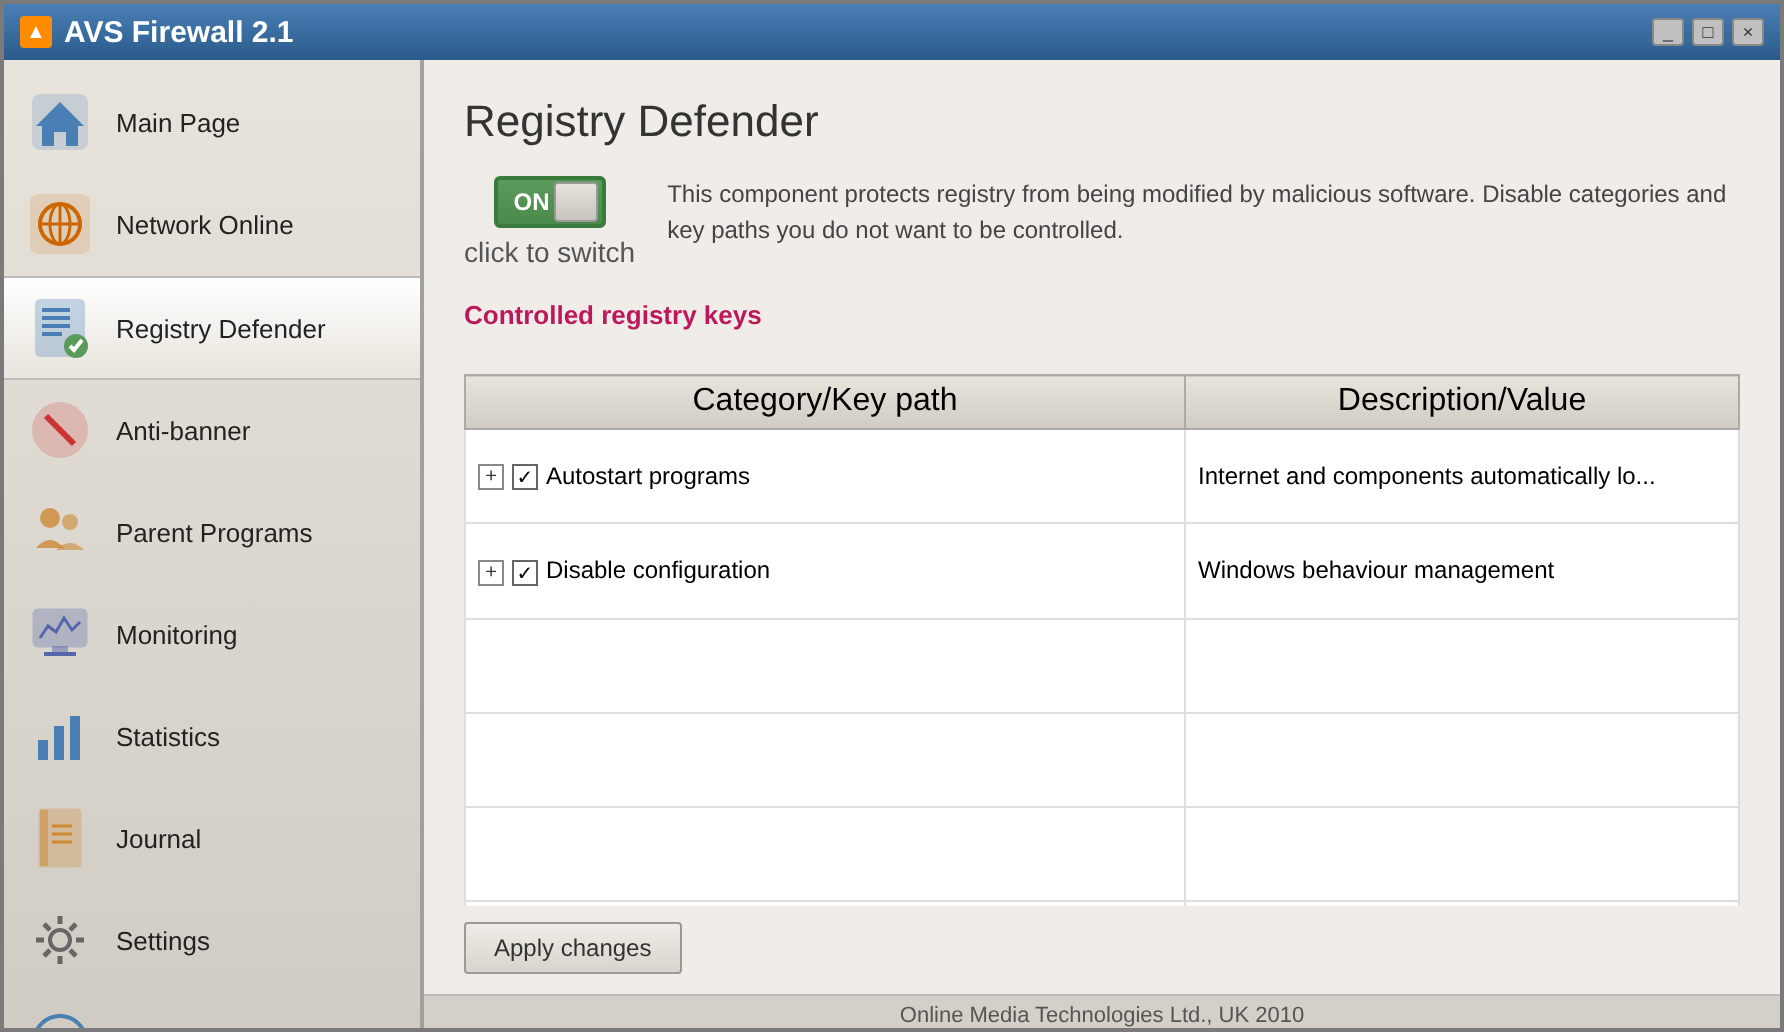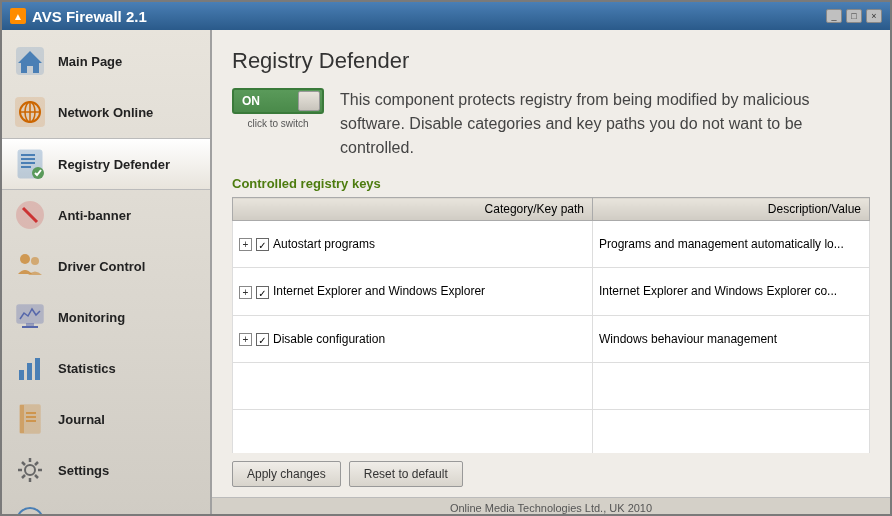--- a/index.html
+++ b/index.html
@@ -81,21 +81,21 @@
       border-top: 1px solid #bbb;
       border-bottom: 1px solid #bbb;
     }
     .sidebar-item .icon {
       width: 36px; height: 36px;
       flex-shrink: 0;
       display: flex; align-items: center; justify-content: center;
     }
     .sidebar-item .label {
       font-size: 13px;
-      font-weight: 700;
+      font-weight: 400;
     }
 
     
     .content {
       flex: 1;
       background: #f0ede8;
       padding: 18px 20px 10px;
       display: flex;
       flex-direction: column;
       overflow: hidden;
@@ -117,21 +117,21 @@
     }
 
     .toggle-container {
       display: flex;
       flex-direction: column;
       align-items: center;
       gap: 4px;
     }
 
     .toggle-switch {
-      width: 92px; height: 26px;
+      width: 56px; height: 26px;
       background: linear-gradient(to bottom, #5a9a5a, #4a8a4a);
       border: 2px solid #3a7a3a;
       border-radius: 3px;
       display: flex; align-items: center;
       cursor: pointer;
       position: relative;
       overflow: hidden;
     }
     .toggle-on-text {
       color: white;
@@ -141,53 +141,53 @@
     }
     .toggle-knob {
       position: absolute;
       right: 2px;
       width: 22px; height: 20px;
       background: linear-gradient(to bottom, #e8e4dc, #c8c4bc);
       border: 1px solid #999;
       border-radius: 2px;
     }
     .toggle-hint {
-      font-size: 10px;
+      font-size: 14px;
       color: #555;
     }
 
     .description-text {
-      font-size: 16px;
+      font-size: 12px;
       color: #444;
       line-height: 1.5;
       flex: 1;
     }
 
     
     .section-heading {
       font-size: 13px;
       font-weight: bold;
-      color: #4d7c0f;
-      margin-bottom: 6px;
+      color: #be185d;
+      margin-bottom: 22px;
     }
 
     
     .registry-table {
       width: 100%;
       border-collapse: collapse;
       border: 1px solid #aaa;
       flex: 1;
       background: white;
     }
     .registry-table th {
       background: linear-gradient(to bottom, #e8e4dc, #d0ccc4);
       border: 1px solid #aaa;
       padding: 4px 8px;
-      text-align: right;
-      font-size: 12px;
+      text-align: center;
+      font-size: 16px;
       font-weight: normal;
     }
     .registry-table td {
       border: 1px solid #ddd;
       padding: 16px 6px;
       font-size: 12px;
       height: 20px;
       vertical-align: middle;
     }
     .registry-table tr.data-row td {
@@ -325,21 +325,21 @@
 
     <div class="sidebar-item">
       <div class="icon">
         <svg width="36" height="36" viewBox="0 0 36 36">
           <circle cx="13" cy="11" r="5" fill="#cc8833" opacity="0.8"></circle>
           <circle cx="23" cy="13" r="4" fill="#cc8833" opacity="0.6"></circle>
           <path d="M6 26 Q13 18 20 26" fill="#cc8833" opacity="0.8"></path>
           <path d="M16 27 Q23 20 30 27" fill="#cc8833" opacity="0.6"></path>
         </svg>
       </div>
-      <span class="label">Driver Control</span>
+      <span class="label">Parent Programs</span>
     </div>
 
     <div class="sidebar-item">
       <div class="icon">
         <svg width="36" height="36" viewBox="0 0 36 36">
           <rect x="5" y="6" width="26" height="18" rx="2" fill="#5566aa" opacity="0.3" stroke="#5566aa" stroke-width="1.5"></rect>
           <rect x="14" y="24" width="8" height="4" fill="#5566aa" opacity="0.5"></rect>
           <line x1="10" y1="28" x2="26" y2="28" stroke="#5566aa" stroke-width="2"></line>
           <polyline points="8,20 12,14 16,17 20,10 24,16 28,12" fill="none" stroke="#5566aa" stroke-width="1.5"></polyline>
         </svg>
@@ -425,25 +425,21 @@
         <table class="registry-table">
           <thead>
             <tr>
               <th class="cell-key">Category/Key path</th>
               <th>Description/Value</th>
             </tr>
           </thead>
           <tbody id="table-body">
           <tr class="data-row">
                 <td class="cell-key"><span class="row-expand">+</span><span class="row-check">✓</span><span>Autostart programs</span></td>
-                <td>Programs and management automatically lo...</td>
-              </tr>
-              <tr class="data-row">
-                <td class="cell-key"><span class="row-expand">+</span><span class="row-check">✓</span><span>Internet Explorer and Windows Explorer</span></td>
-                <td>Internet Explorer and Windows Explorer co...</td>
+                <td>Internet and components automatically lo...</td>
               </tr>
               <tr class="data-row">
                 <td class="cell-key"><span class="row-expand">+</span><span class="row-check">✓</span><span>Disable configuration</span></td>
                 <td>Windows behaviour management</td>
               </tr>
               <tr class="empty-row">
                 <td class="cell-key">&nbsp;</td>
                 <td>&nbsp;</td>
               </tr>
               <tr class="empty-row">
@@ -473,21 +469,20 @@
               <tr class="empty-row">
                 <td class="cell-key">&nbsp;</td>
                 <td>&nbsp;</td>
               </tr>
             </tbody>
         </table>
       </div>
 
       <div class="buttons-row">
         <button class="btn">Apply changes</button>
-        <button class="btn">Reset to default</button>
       </div>
 
     </div>
 
     <div class="footer">
       <span>Online Media Technologies Ltd., UK 2010</span>
     </div>
 
   </div>
 </div>

